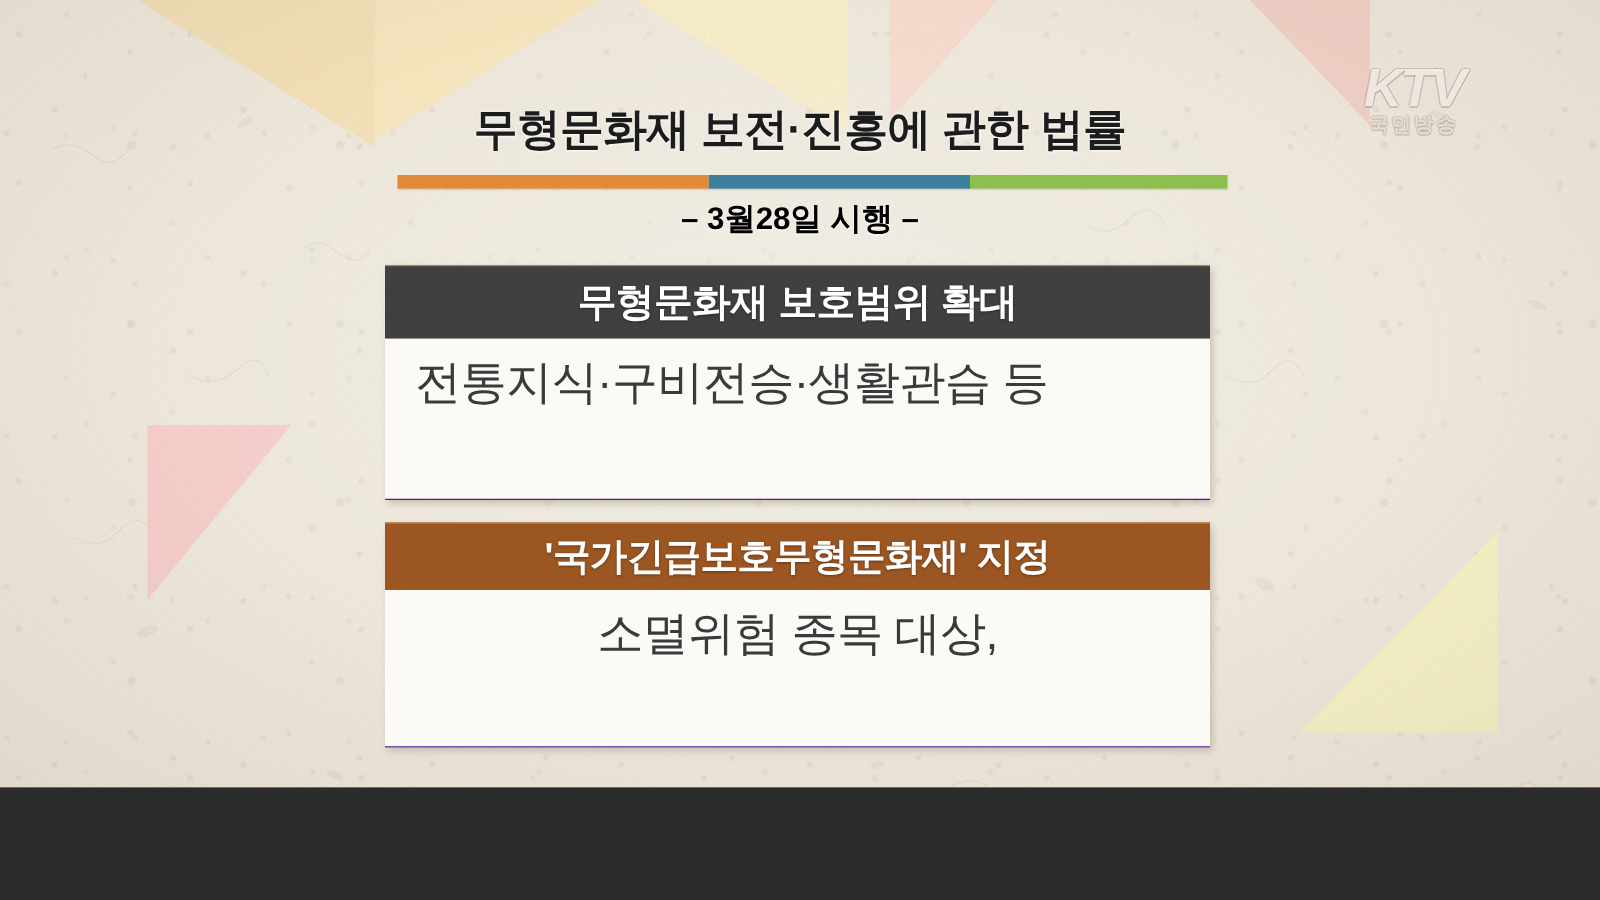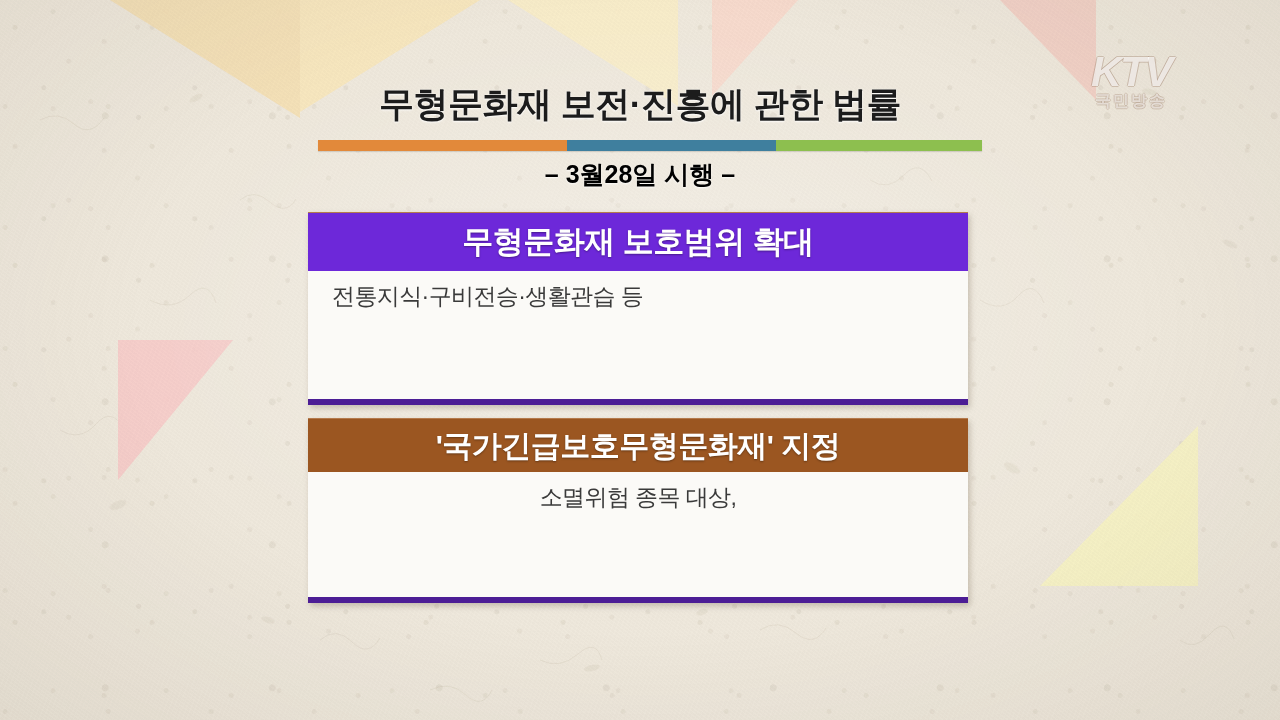--- a/index.html
+++ b/index.html
@@ -4,21 +4,21 @@
 <title>KTV News Graphic</title>
 <style>
   html, body {
     margin: 0;
     padding: 0;
     background: #2b2b2b;
   }
   #stage {
     position: relative;
     width: 1280px;
-    height: 720px;
+    height: 630px;
     overflow: hidden;
     font-family: "Liberation Sans", "DejaVu Sans", sans-serif;
     background-color: #efeade;
   }
 
   
   .bg-base {
     position: absolute;
     inset: 0;
     background-color: #efe9dd;
@@ -136,25 +136,25 @@
   #card-2 .card-header {
     font-size: 30px;
     height: 53px;
     line-height: 53px;
   }
 
   .card-body {
     background: #fbfaf7;
     padding: 10px 24px 14px 24px;
     color: #3a3a3a;
-    font-size: 23px;
+    font-size: 37px;
     font-weight: normal;
     line-height: 1.34;
     letter-spacing: -0.6px;
-    border-bottom: 6px solid #4c1d95;
+    border-bottom: 1px solid #4c1d95;
   }
   #card-1 .card-body { text-align: left;   height: 104px; }
   #card-2 .card-body { text-align: center; height: 101px; }
   .card-body .line { display: block; white-space: nowrap; }
 
   
   #ktv-logo {
     position: absolute;
     left: 1056px;
     top: 50px;
@@ -247,21 +247,21 @@
 
   <div id="rule-bar">
     <div class="seg" id="rule-seg-orange" style="background: rgb(226, 137, 58);"></div>
     <div class="seg" id="rule-seg-blue" style="background: rgb(63, 127, 158);"></div>
     <div class="seg" id="rule-seg-green" style="background: rgb(141, 191, 79);"></div>
   </div>
 
   <div id="subtitle">– 3월28일 시행 –</div>
 
   <div class="card" id="card-1">
-    <div class="card-header" style="background: #6d28d9;">무형문화재 보호범위 확대</div>
+    <div class="card-header" style="background: #404040;">무형문화재 보호범위 확대</div>
     <div class="card-body" style="background: rgb(251, 250, 247); color: rgb(58, 58, 58);">
       <span class="line">전통지식·구비전승·생활관습 등</span>
     </div>
   </div>
 
   <div class="card" id="card-2">
     <div class="card-header" style="background: rgb(155, 86, 33);">'국가긴급보호무형문화재' 지정</div>
     <div class="card-body" style="background: rgb(251, 250, 247); color: rgb(58, 58, 58);">
       <span class="line">소멸위험 종목 대상,</span>
     </div>

